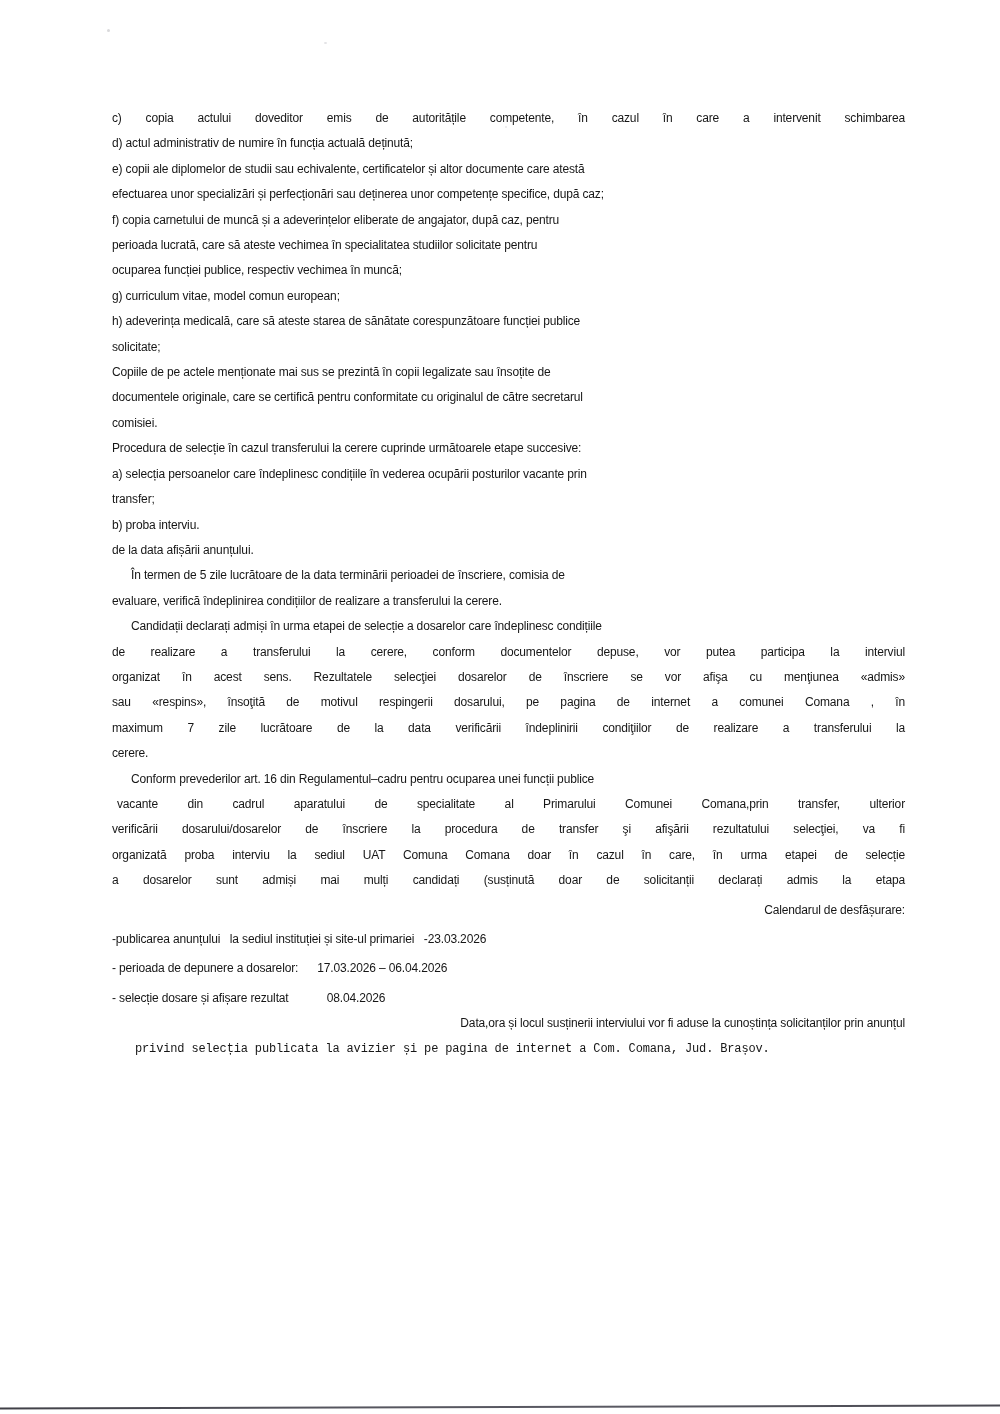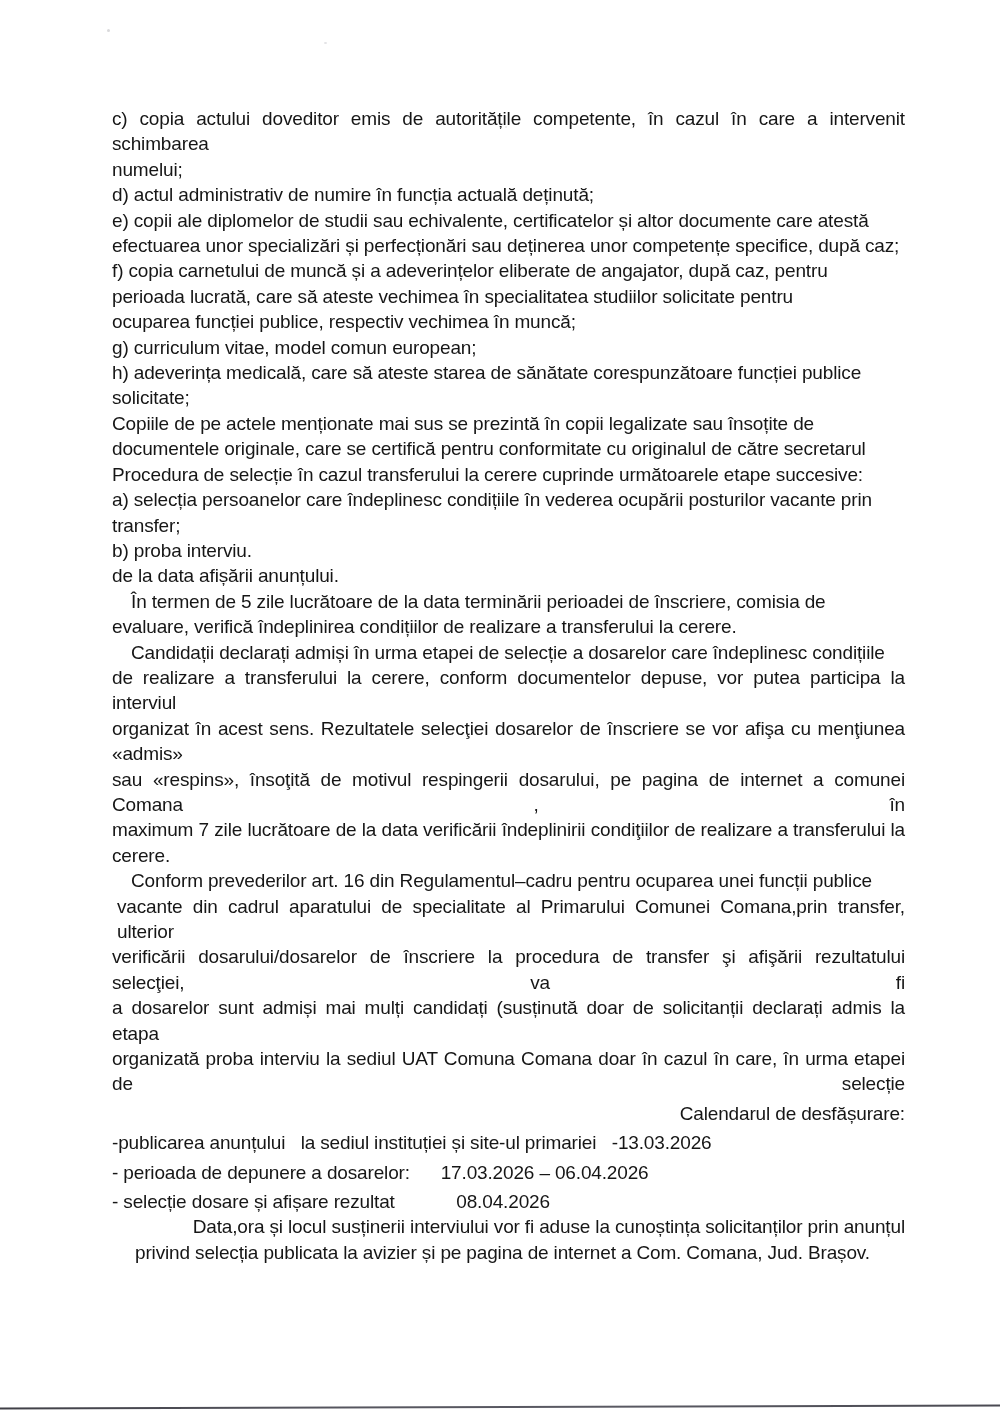--- a/index.html
+++ b/index.html
@@ -14,38 +14,38 @@
     background: #ffffff;
     overflow: hidden;
     font-family: "Liberation Sans", sans-serif;
   }
   .text-block {
     position: absolute;
     left: 112px;
     top: 106px;
     width: 793px;
     color: #161616;
-    font-size: 19px;
+    font-size: 12px;
     line-height: 25.4px;
     letter-spacing: -0.15px;
   }
   .ln {
     white-space: pre-wrap;
     min-height: 25.4px;
   }
   
   .j {
     white-space: normal;
     text-align: justify;
     text-align-last: justify;
   }
   
   .i0 { padding-left: 5px; }
   .i1 { padding-left: 19px; }
-  .i1b { padding-left: 23px; }
+  .i1b { padding-left: 23px; font-family: Liberation Mono, monospace; }
   .i2 { padding-left: 30px; text-align: right; }
   
   .mt1 { margin-top: 4px; }
   .mt2 { }
   
   .speck {
     position: absolute;
     background: #b9b9bd;
     border-radius: 50%;
     opacity: 0.55;
@@ -68,52 +68,52 @@
 <body>
 
 <div class="page">
 
   <div class="speck s1"></div>
   <div class="speck s2"></div>
   <div class="speck s3"></div>
 
   <div class="text-block">
     <div class="ln j">c) copia actului doveditor emis de autoritățile competente, în cazul în care a intervenit schimbarea</div>
-    <div class="ln">numelui;</div>
     <div class="ln">d) actul administrativ de numire în funcția actuală deținută;</div>
     <div class="ln">e) copii ale diplomelor de studii sau echivalente, certificatelor și altor documente care atestă</div>
     <div class="ln">efectuarea unor specializări și perfecționări sau deținerea unor competențe specifice, după caz;</div>
     <div class="ln">f) copia carnetului de muncă și a adeverințelor eliberate de angajator, după caz, pentru</div>
     <div class="ln">perioada lucrată, care să ateste vechimea în specialitatea studiilor solicitate pentru</div>
     <div class="ln">ocuparea funcției publice, respectiv vechimea în muncă;</div>
     <div class="ln">g) curriculum vitae, model comun european;</div>
     <div class="ln">h) adeverința medicală, care să ateste starea de sănătate corespunzătoare funcției publice</div>
     <div class="ln">solicitate;</div>
     <div class="ln">Copiile de pe actele menționate mai sus se prezintă în copii legalizate sau însoțite de</div>
     <div class="ln">documentele originale, care se certifică pentru conformitate cu originalul de către secretarul</div>
+    <div class="ln">comisiei.</div>
     <div class="ln">Procedura de selecție în cazul transferului la cerere cuprinde următoarele etape succesive:</div>
     <div class="ln">a) selecția persoanelor care îndeplinesc condițiile în vederea ocupării posturilor vacante prin</div>
     <div class="ln">transfer;</div>
     <div class="ln">b) proba interviu.</div>
     <div class="ln">de la data afișării anunțului.</div>
     <div class="ln i1">În termen de 5 zile lucrătoare de la data terminării perioadei de înscriere, comisia de</div>
     <div class="ln">evaluare, verifică îndeplinirea condițiilor de realizare a transferului la cerere.</div>
     <div class="ln i1">Candidații declarați admiși în urma etapei de selecție a dosarelor care îndeplinesc condițiile</div>
     <div class="ln j">de realizare a transferului la cerere, conform documentelor depuse, vor putea participa la interviul</div>
     <div class="ln j">organizat în acest sens. Rezultatele selecţiei dosarelor de înscriere se vor afişa cu menţiunea «admis»</div>
     <div class="ln j">sau «respins», însoţită de motivul respingerii dosarului, pe pagina de internet a comunei Comana , în</div>
     <div class="ln j">maximum 7 zile lucrătoare de la data verificării îndeplinirii condiţiilor de realizare a transferului la</div>
     <div class="ln">cerere.</div>
     <div class="ln i1">Conform prevederilor art. 16 din Regulamentul–cadru pentru ocuparea unei funcții publice</div>
     <div class="ln j i0">vacante din cadrul aparatului de specialitate al Primarului Comunei Comana,prin transfer, ulterior</div>
     <div class="ln j">verificării dosarului/dosarelor de înscriere la procedura de transfer şi afişării rezultatului selecţiei, va fi</div>
+    <div class="ln j">organizată proba interviu  la sediul UAT Comuna Comana doar în cazul în care, în urma etapei de selecție</div>
     <div class="ln j">a dosarelor sunt admiși mai mulți candidați (susținută doar de solicitanții declarați admis la etapa</div>
-    <div class="ln j">organizată proba interviu  la sediul UAT Comuna Comana doar în cazul în care, în urma etapei de selecție</div>
     <div class="ln i2 mt1">Calendarul de desfășurare:</div>
-    <div class="ln mt1">-publicarea anunțului   la sediul instituției și site-ul primariei   -13.03.2026</div>
+    <div class="ln mt1">-publicarea anunțului   la sediul instituției și site-ul primariei   -23.03.2026</div>
     <div class="ln mt1">- perioada de depunere a dosarelor:      17.03.2026 – 06.04.2026</div>
     <div class="ln mt1">- selecție dosare și afișare rezultat            08.04.2026</div>
     <div class="ln i2 mt2">Data,ora și locul susținerii interviului vor fi aduse la cunoștința solicitanților prin anunțul</div>
     <div class="ln i1b">privind selecția publicata la avizier și pe pagina de internet a Com. Comana, Jud. Brașov.</div>
   </div>
 
   <div class="scan-line"></div>
 
 </div>
 

